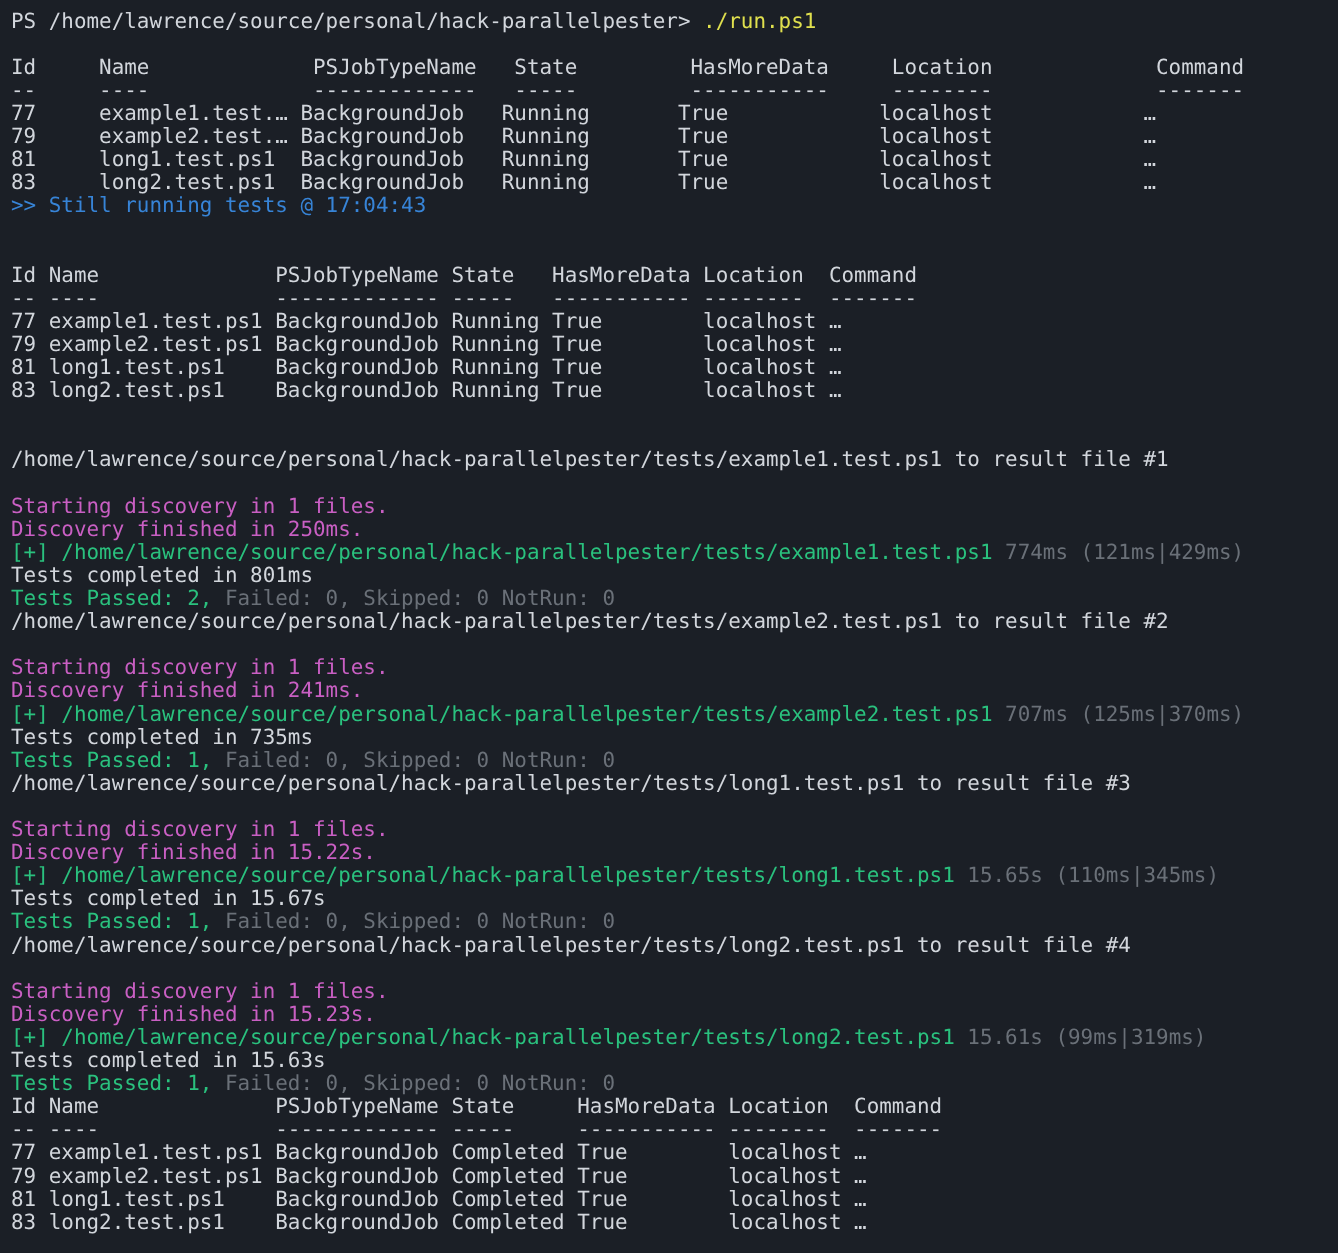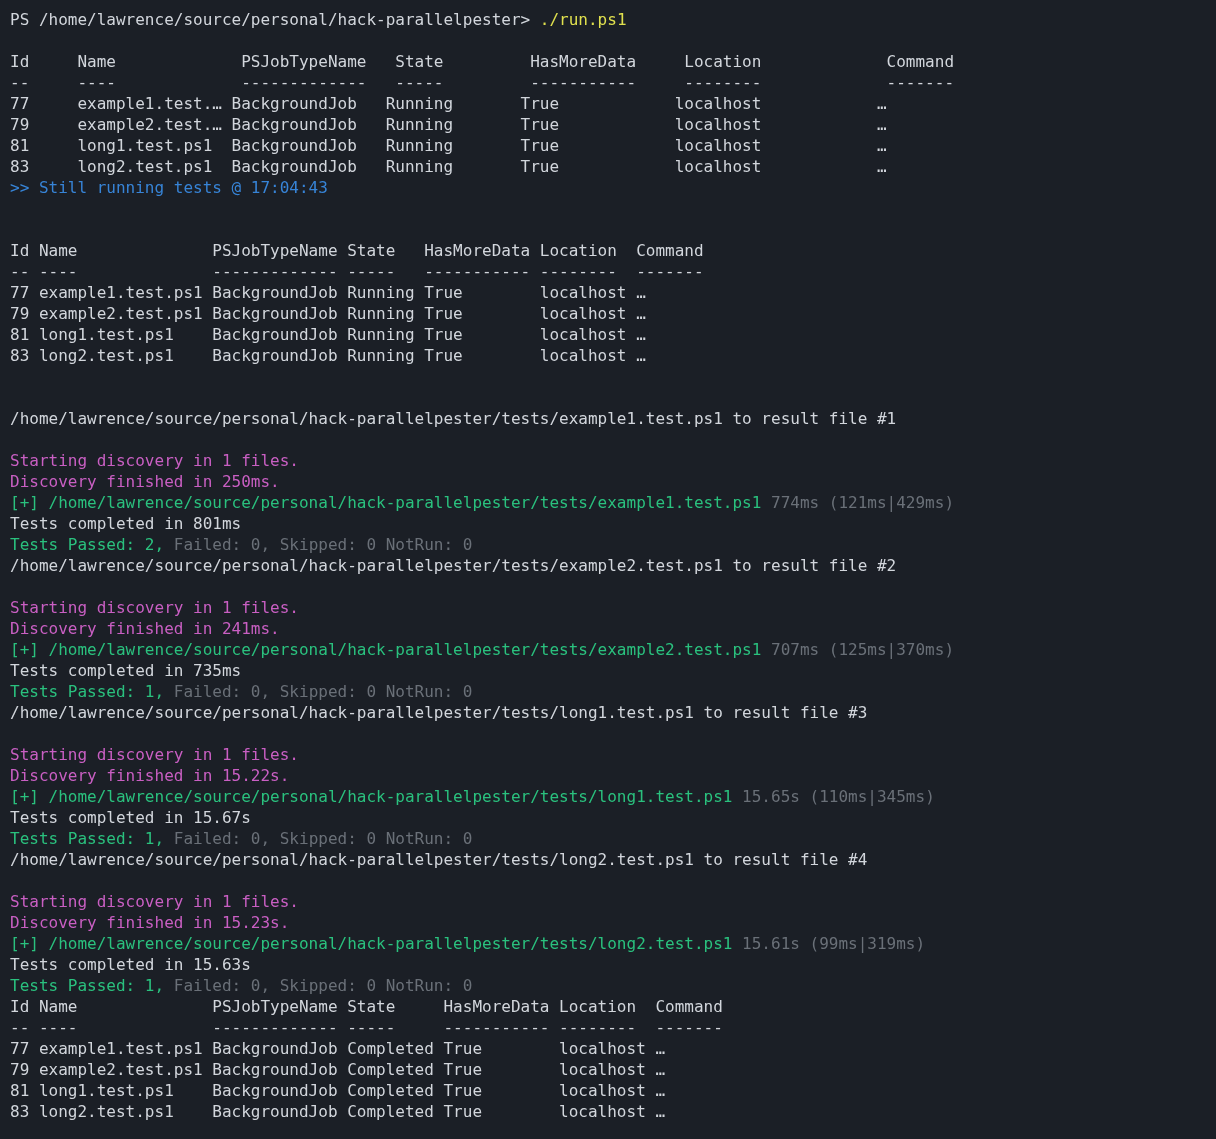--- a/index.html
+++ b/index.html
@@ -10,21 +10,21 @@
     overflow: hidden;
   }
   body {
     background: var(--background, #1b1f26);
   }
   .terminal {
     position: absolute;
     inset: 0;
     padding: 9px 0 0 10px;
     font-family: "DejaVu Sans Mono", monospace;
-    font-size: 16px;
+    font-size: 19px;
     line-height: 21px;
     white-space: pre;
     color: var(--foreground, #d2d6dc);
     box-sizing: border-box;
   }
   .line {
     height: 21px;
     white-space: pre;
   }
 </style>

